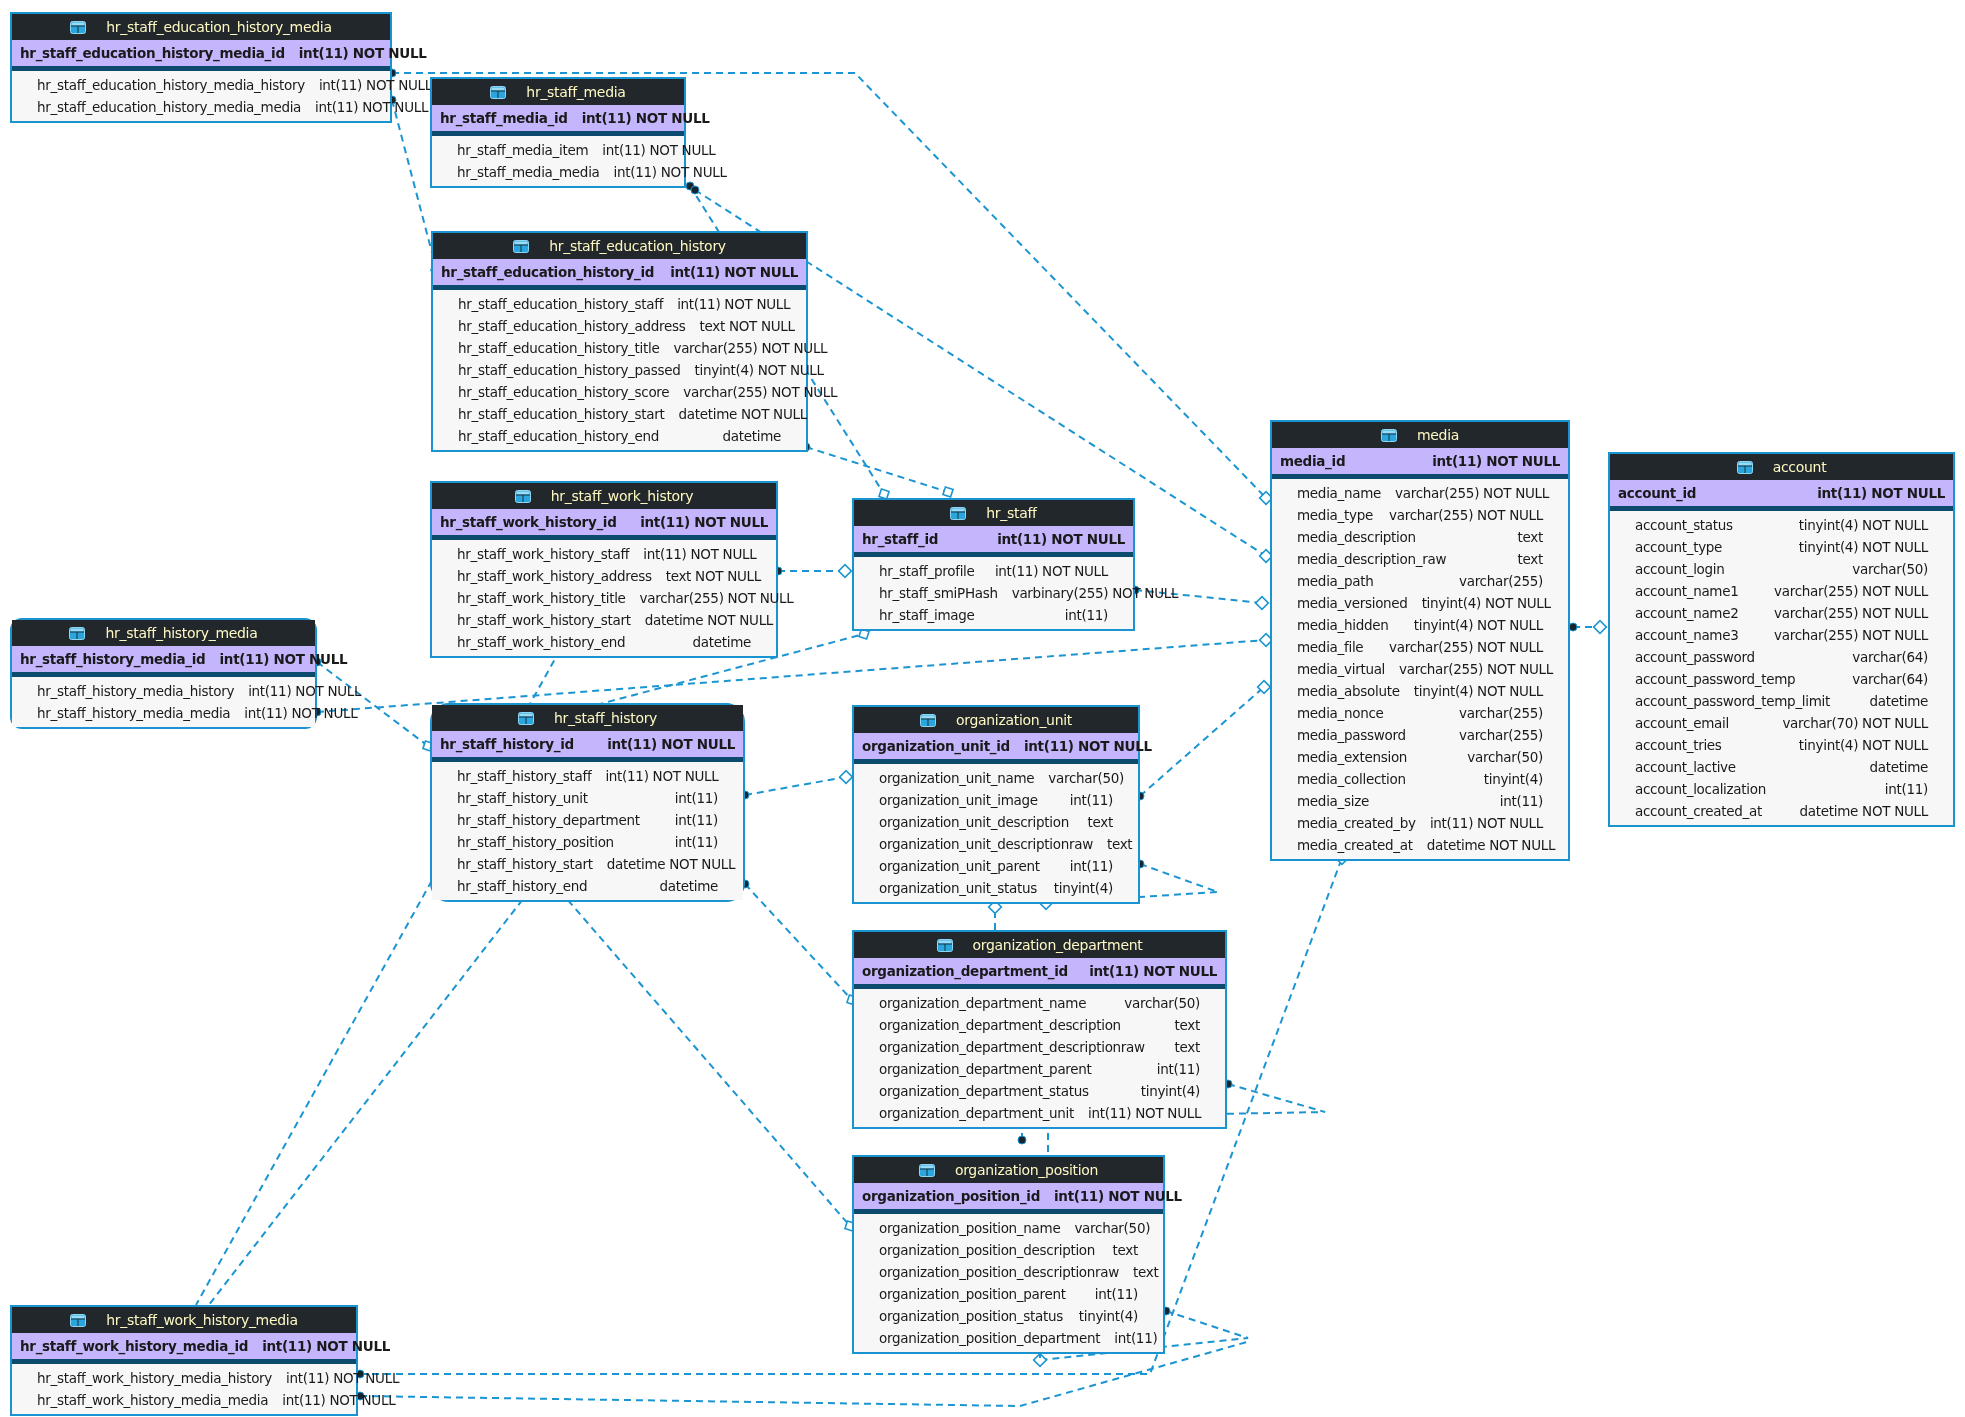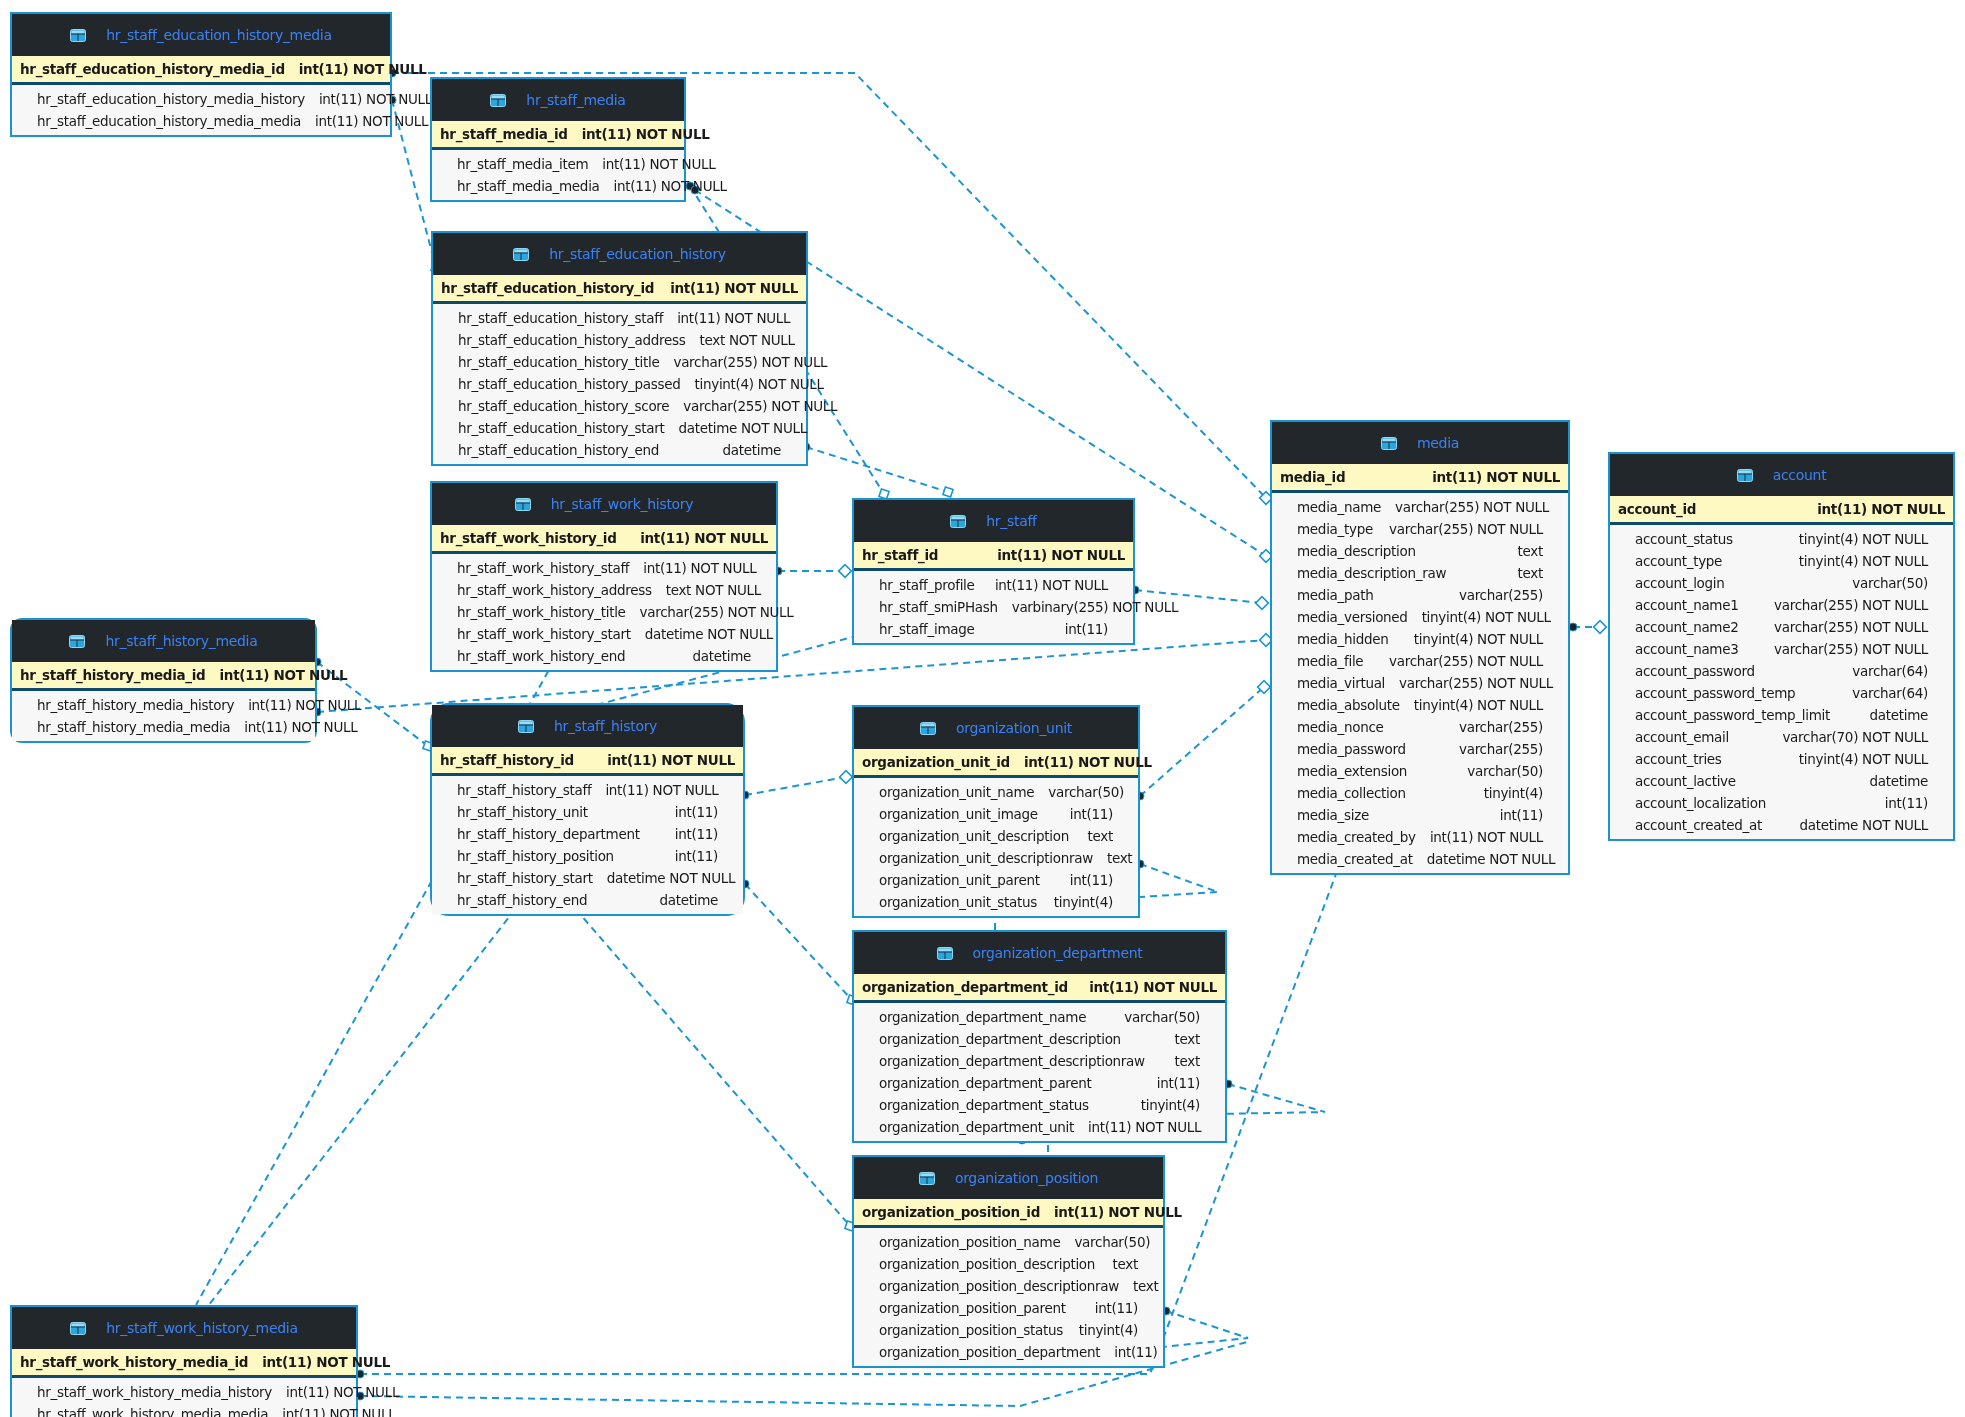--- a/index.html
+++ b/index.html
@@ -5,24 +5,24 @@
   html,body{margin:0;padding:0;background:#ffffff;}
   #canvas{position:relative;width:1965px;height:1417px;overflow:hidden;background:#ffffff;
           font-family:"DejaVu Sans","Liberation Sans",sans-serif;}
   #rel-layer{position:absolute;left:0;top:0;z-index:1;}
   .rel{fill:none;stroke:#1b95d2;stroke-width:2;stroke-dasharray:7 5;}
   .mk-circle{fill:#16262e;stroke:#1b95d2;stroke-width:1;}
   .mk-diamond{fill:#ffffff;stroke:#1b95d2;stroke-width:1.6;}
   .mk-square{fill:#ffffff;stroke:#1b95d2;stroke-width:1.6;}
   .tbl{position:absolute;z-index:2;border:2px solid #1a93d1;background:#f7f7f8;
        color:#1a1a1a;font-size:13.5px;letter-spacing:-0.3px;box-sizing:border-box;}
-  .tbl-header{height:42px;background:#22272b;color:#3b82f6;display:flex;align-items:center;
+  .tbl-header{height:26px;background:#22272b;color:#fef9c3;display:flex;align-items:center;
               justify-content:center;gap:20px;font-size:14px;white-space:nowrap;overflow:hidden;}
   .pk-row{display:flex;justify-content:space-between;align-items:center;height:26px;
-          padding:0 8px;font-weight:bold;background:#fef9c3;border-bottom:3px solid #0c4a6e;
+          padding:0 8px;font-weight:bold;background:#c4b5fd;border-bottom:5px solid #0c4a6e;
           white-space:nowrap;}
   .col-rows{padding:3px 17px;background:#f7f7f8;}
   .col-row{display:flex;justify-content:space-between;height:22px;line-height:22px;
            padding:0 8px;white-space:nowrap;}
   .col-type{margin-left:14px;}
   .tbl-icon{display:inline-flex;align-items:center;}
 </style>
 </head>
 <body>
 

